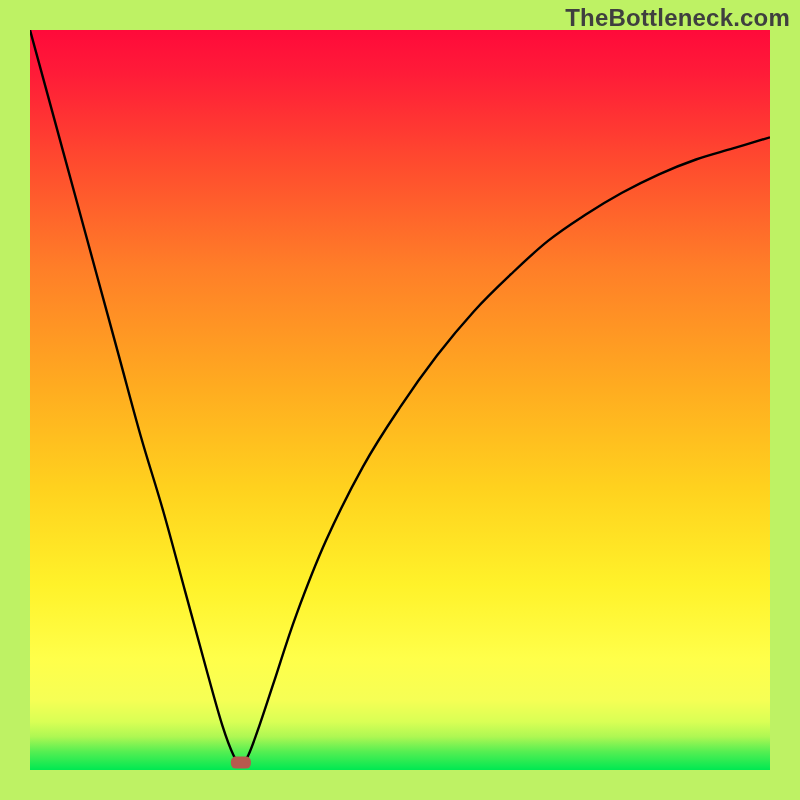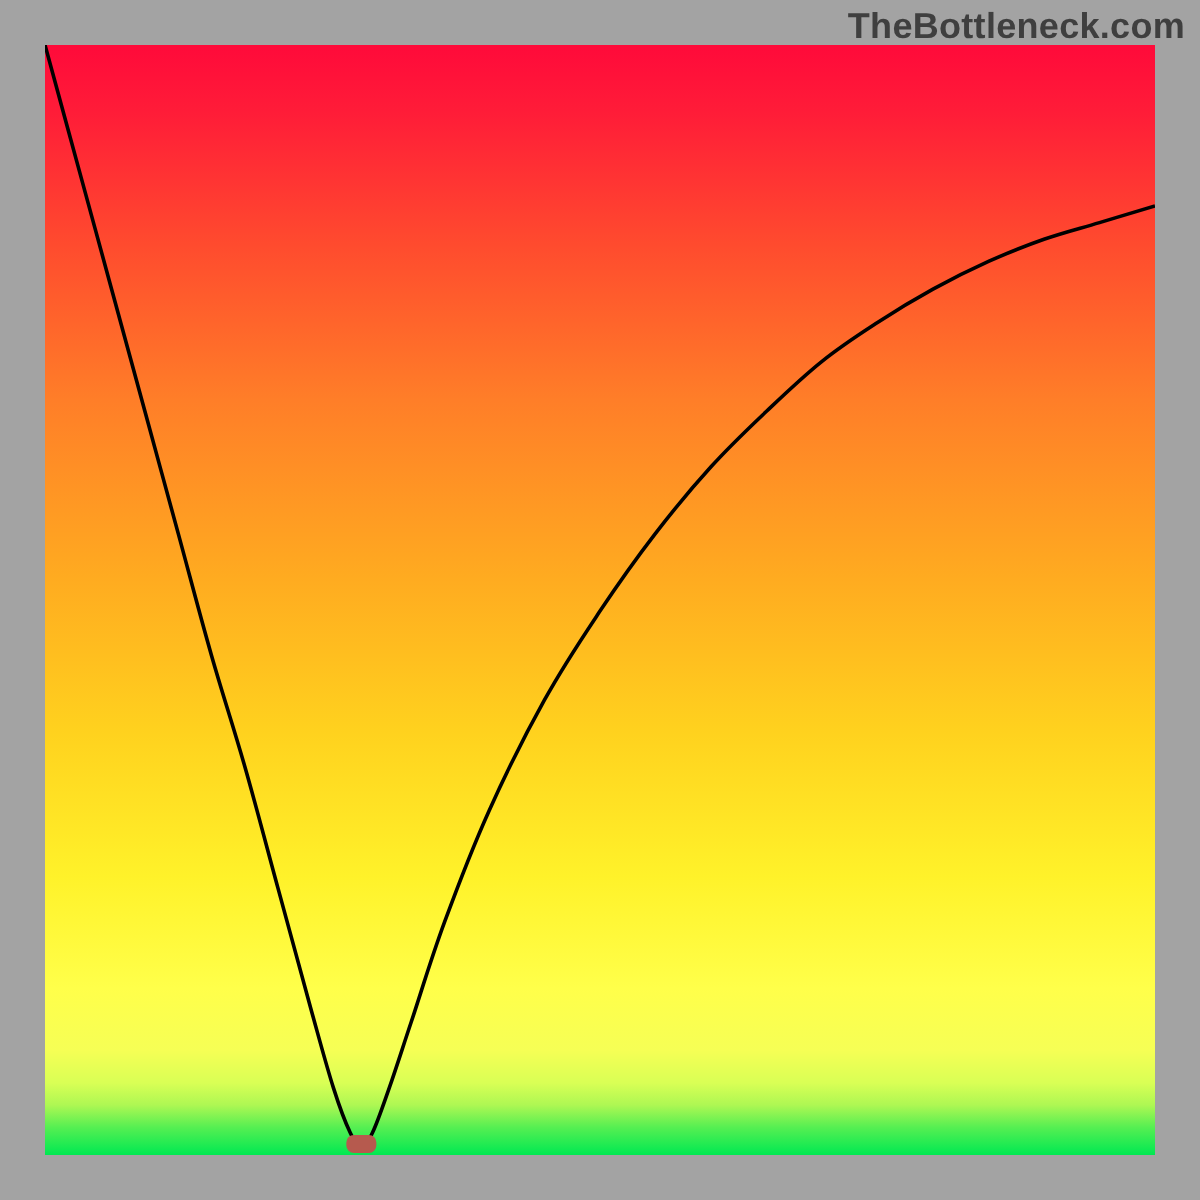--- a/index.html
+++ b/index.html
@@ -8,21 +8,21 @@
     width: 800px;
     height: 800px;
     overflow: hidden;
     background: #000;
     font-family: Arial, Helvetica, sans-serif;
   }
   .frame {
     position: relative;
     width: 800px;
     height: 800px;
-    background: #a3a3a3;
+    background: #bef264;
   }
   .watermark {
     position: absolute;
     top: 4px;
     right: 10px;
     color: #3f3f3f;
     font-size: 24px;
     font-weight: 600;
     font-family: Arial, Helvetica, sans-serif;
     letter-spacing: 0.2px;

